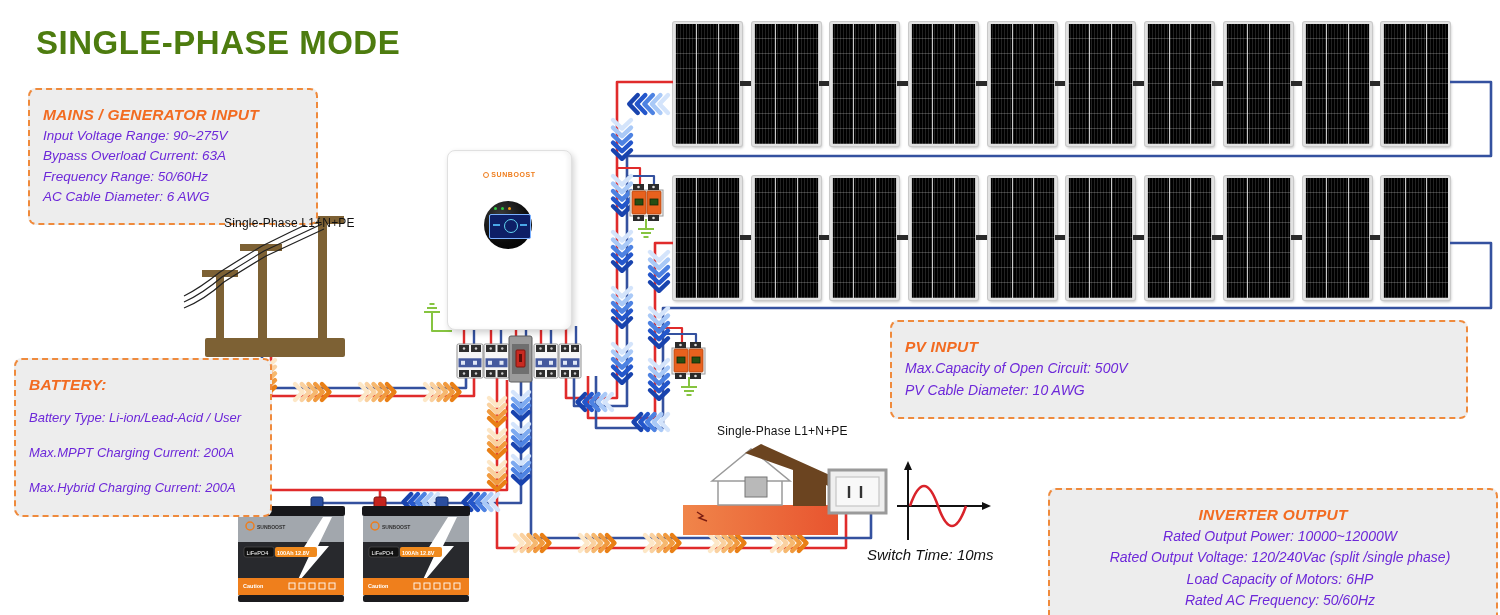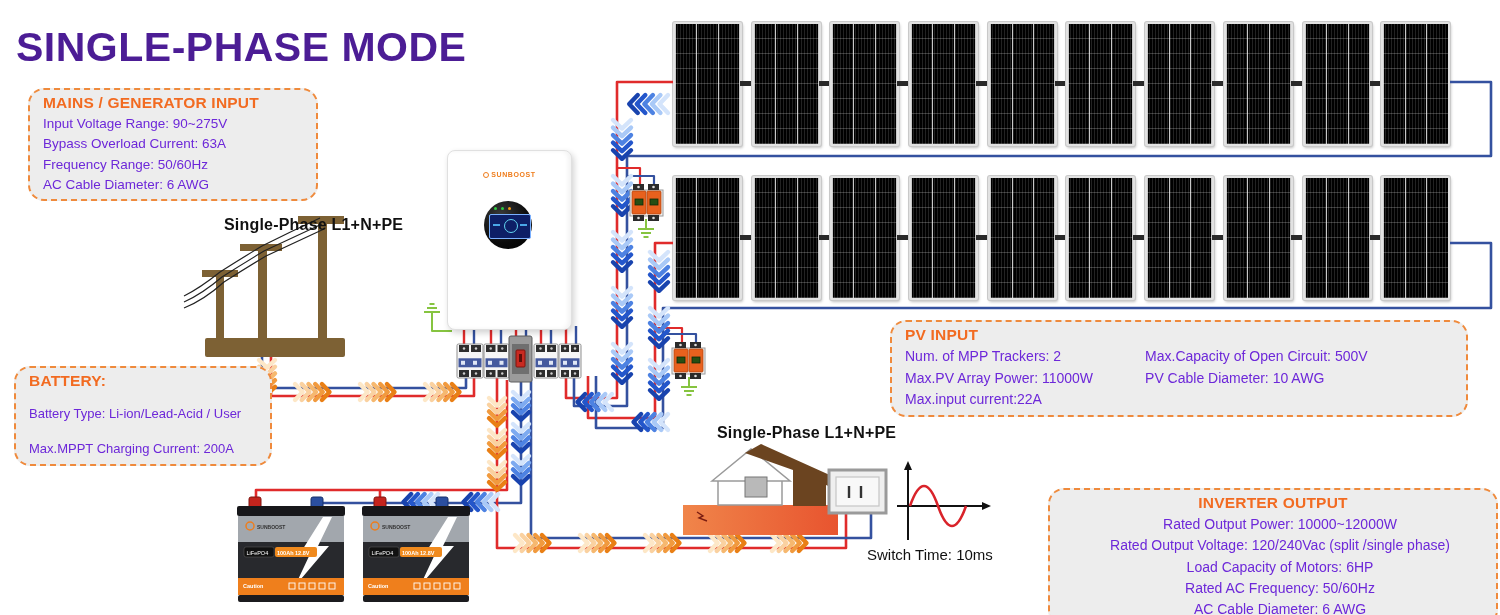--- a/index.html
+++ b/index.html
@@ -1,35 +1,35 @@
 <!DOCTYPE html>
 <html><head>
 <meta charset="utf-8">
 <style>
   html,body{margin:0;padding:0;background:#fff;}
   #canvas{position:relative;width:1500px;height:615px;background:#ffffff;overflow:hidden;
           font-family:"Liberation Sans",sans-serif;}
-  .title{position:absolute;left:16px;top:24px;font-size:41px;font-weight:bold;
-         letter-spacing:.5px;color:#4c1d95;z-index:6;}
-  .infobox{position:absolute;background:#ededed;border:2px dashed #ef8a3c;border-radius:16px;
-           padding:4px 13px;z-index:6;}
+  .title{position:absolute;left:36px;top:24px;font-size:33px;font-weight:bold;
+         letter-spacing:.5px;color:#4d7c0f;z-index:6;}
+  .infobox{position:absolute;background:#ededed;border:2px dashed #ef8a3c;border-radius:8px;
+           padding:16px 13px;z-index:6;font-style:italic;}
   .infobox .bx-title{font-weight:bold;font-size:15.5px;color:#f26b21;margin-bottom:2px;letter-spacing:.2px;}
   .infobox .bx-line{font-size:13.5px;color:#6d28d9;line-height:1.5;}
   #box-mains{left:28px;top:88px;width:260px;}
-  #box-battery{left:14px;top:366px;width:228px;}
+  #box-battery{left:14px;top:358px;width:228px;}
   #box-battery .bx-line{line-height:1.78;font-size:13px;margin-top:12px;}
   #box-pv{left:890px;top:320px;width:548px;}
   #box-pv .cols{display:flex;gap:52px;}
   #box-pv .bx-line{font-size:14px;line-height:1.55;}
   #box-out{left:1048px;top:488px;width:420px;text-align:center;}
   #box-out .bx-line{font-size:14px;line-height:1.52;margin-left:14px;}
-  .phase-label{position:absolute;font-size:16px;color:#111;z-index:6;letter-spacing:.2px;font-weight:bold;}
+  .phase-label{position:absolute;font-size:12px;color:#111;z-index:6;letter-spacing:.2px;}
   #grid-phase{left:224px;top:216px;}
   #load-phase{left:717px;top:424px;}
-  #switch-label{position:absolute;left:867px;top:546px;font-size:15px;color:#111;z-index:6;}
+  #switch-label{position:absolute;left:867px;top:546px;font-size:15px;color:#111;z-index:6;font-style:italic;}
   .pv-row{position:absolute;display:flex;gap:9.7px;z-index:2;}
   #pv-row-1{left:673px;top:22px;}
   #pv-row-2{left:673px;top:176px;}
   .pv-panel{position:relative;width:69px;height:124px;box-sizing:border-box;
     border:2px solid #e2e2e2;border-radius:2px;background-color:#0b0b0b;
     box-shadow:0 0 0 1px #c9c9c9, 1px 2px 3px rgba(0,0,0,.25);
     background-image:
       repeating-linear-gradient(0deg, rgba(255,255,255,.22) 0 1px, transparent 1px 15px),
       repeating-linear-gradient(90deg, rgba(235,235,235,.85) 0 1px, transparent 1px 21.5px),
       repeating-linear-gradient(90deg, #000 0 2px, #222 2px 3px);}
@@ -65,30 +65,26 @@
     <div class="bx-line">Input Voltage Range: 90~275V</div>
     <div class="bx-line">Bypass Overload Current: 63A</div>
     <div class="bx-line">Frequency Range: 50/60Hz</div>
     <div class="bx-line">AC Cable Diameter: 6 AWG</div>
   </div>
 
   <div class="infobox" id="box-battery">
     <div class="bx-title">BATTERY:</div>
     <div class="bx-line">Battery Type: Li-ion/Lead-Acid / User</div>
     <div class="bx-line">Max.MPPT Charging Current: 200A</div>
+    <div class="bx-line">Max.Hybrid Charging Current: 200A</div>
   </div>
 
   <div class="infobox" id="box-pv">
     <div class="bx-title">PV INPUT</div>
     <div class="cols">
-      <div>
-        <div class="bx-line">Num. of MPP Trackers: 2</div>
-        <div class="bx-line">Max.PV Array Power: 11000W</div>
-        <div class="bx-line">Max.input current:22A</div>
-      </div>
       <div>
         <div class="bx-line">Max.Capacity of Open Circuit: 500V</div>
         <div class="bx-line">PV Cable Diameter: 10 AWG</div>
       </div>
     </div>
   </div>
 
   <div class="infobox" id="box-out">
     <div class="bx-title">INVERTER OUTPUT</div>
     <div class="bx-line">Rated Output Power: 10000~12000W</div>

